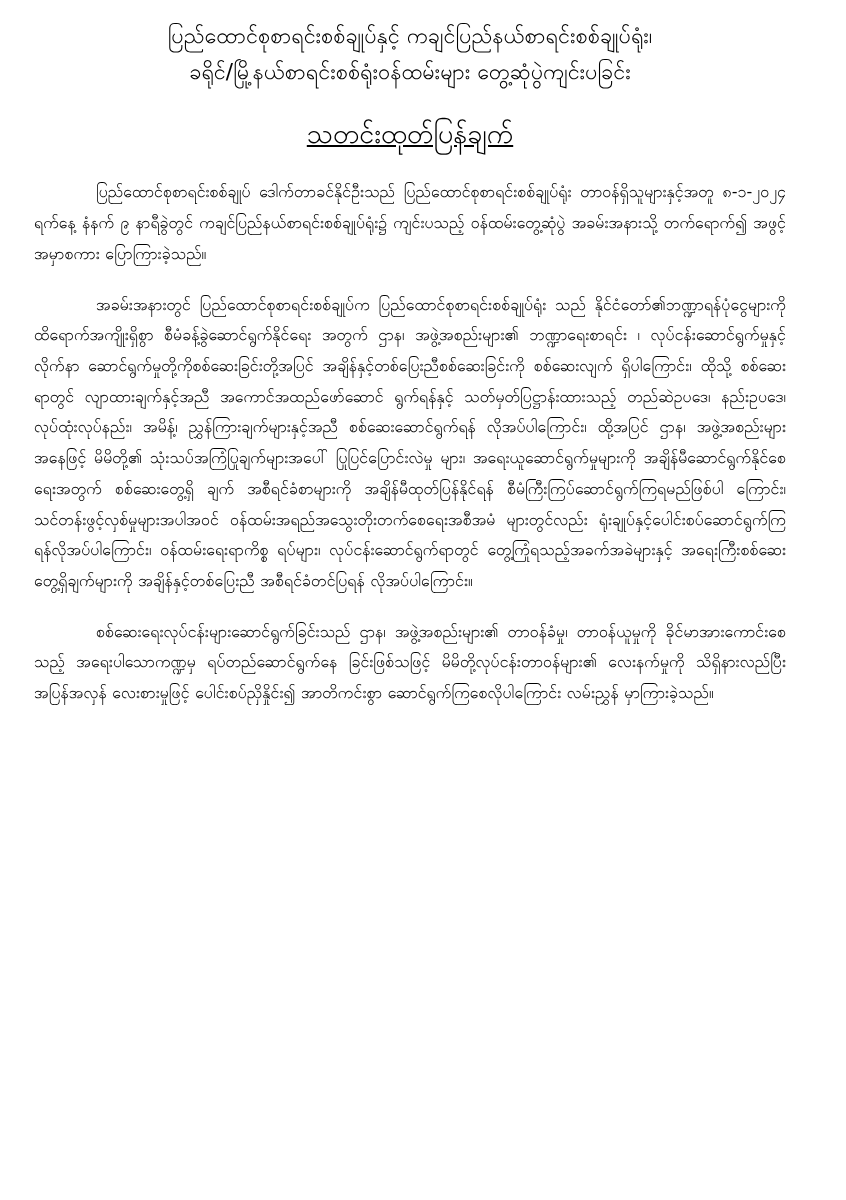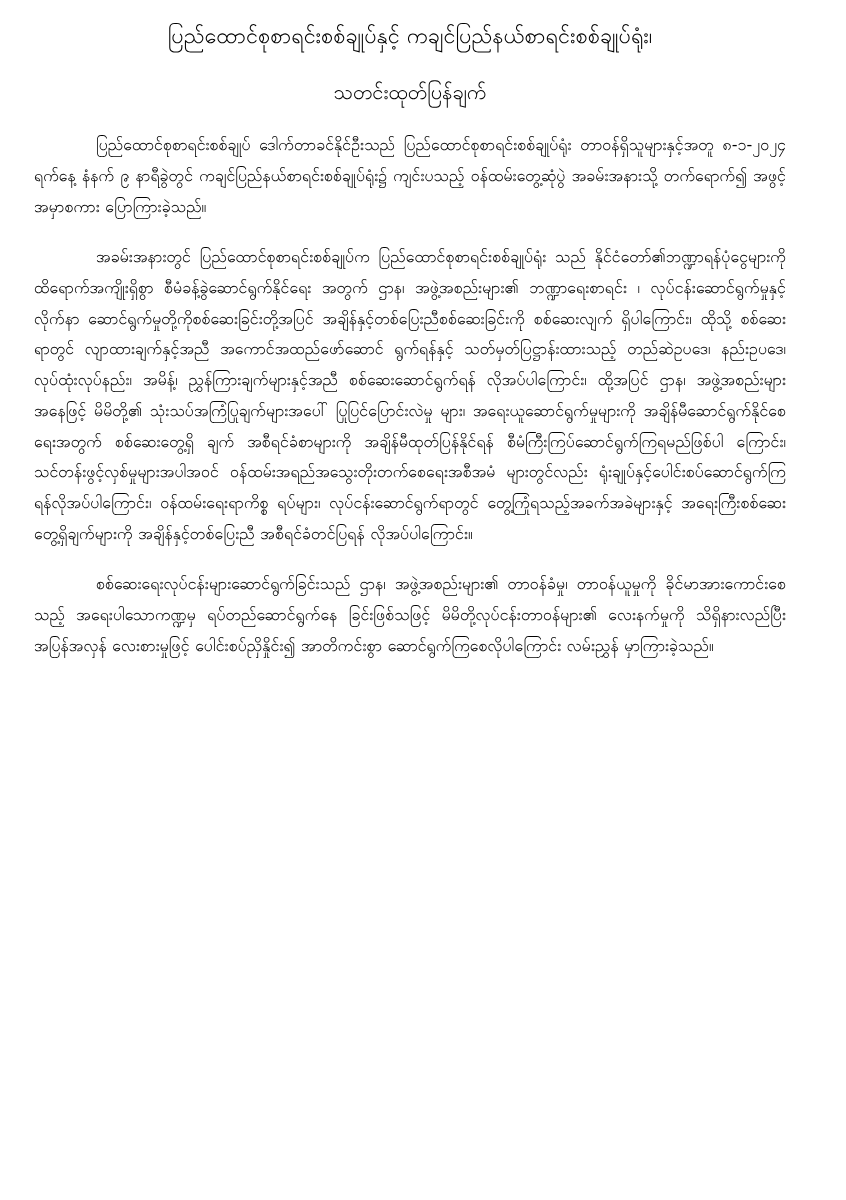--- a/index.html
+++ b/index.html
@@ -26,24 +26,25 @@
   }
   .title-line {
     font-size: 21.5px;
     line-height: 1.68;
     font-weight: 400;
     letter-spacing: 0.1px;
     text-align: center;
   }
   .subtitle {
     text-align: center;
-    font-size: 20px;
+    font-size: 27px;
     line-height: 1.6;
     margin-top: 22px;
     margin-bottom: 14px;
+    text-decoration: underline;
   }
   .body-block {
     margin-top: 22px;
   }
   .para {
     font-size: 16px;
     line-height: 1.92;
     text-align: justify;
     text-justify: inter-word;
     text-indent: 62px;
@@ -54,20 +55,21 @@
     margin-bottom: 16px;
   }
 </style>
 </head>
 <body>
 
 <div class="page">
 
   <div class="title-block">
     <div class="title-line">ပြည်ထောင်စုစာရင်းစစ်ချုပ်နှင့် ကချင်ပြည်နယ်စာရင်းစစ်ချုပ်ရုံး၊</div>
+    <div class="title-line">ခရိုင်/မြို့နယ်စာရင်းစစ်ရုံး၀န်ထမ်းများ တွေ့ဆုံပွဲကျင်းပခြင်း</div>
   </div>
 
   <div class="subtitle">သတင်းထုတ်ပြန်ချက်</div>
 
   <div class="body-block">
     <p class="para">ပြည်ထောင်စုစာရင်းစစ်ချုပ် ဒေါက်တာခင်နိုင်ဦးသည် ပြည်ထောင်စုစာရင်းစစ်ချုပ်ရုံး တာဝန်ရှိသူများနှင့်အတူ ၈-၁-၂၀၂၄ ရက်နေ့ နံနက် ၉ နာရီခွဲတွင် ကချင်ပြည်နယ်စာရင်းစစ်ချုပ်ရုံး၌ ကျင်းပသည့် ဝန်ထမ်းတွေ့ဆုံပွဲ အခမ်းအနားသို့ တက်ရောက်၍ အဖွင့်အမှာစကား ပြောကြားခဲ့သည်။</p>
     <p class="para">အခမ်းအနားတွင် ပြည်ထောင်စုစာရင်းစစ်ချုပ်က ပြည်ထောင်စုစာရင်းစစ်ချုပ်ရုံး သည် နိုင်ငံတော်၏ဘဏ္ဍာရန်ပုံငွေများကို ထိရောက်အကျိုးရှိစွာ စီမံခန့်ခွဲဆောင်ရွက်နိုင်ရေး အတွက် ဌာန၊ အဖွဲ့အစည်းများ၏ ဘဏ္ဍာရေးစာရင်း ၊ လုပ်ငန်းဆောင်ရွက်မှုနှင့်လိုက်နာ ဆောင်ရွက်မှုတို့ကိုစစ်ဆေးခြင်းတို့အပြင် အချိန်နှင့်တစ်ပြေးညီစစ်ဆေးခြင်းကို စစ်ဆေးလျက် ရှိပါကြောင်း၊ ထိုသို့ စစ်ဆေးရာတွင် လျာထားချက်နှင့်အညီ အကောင်အထည်ဖော်ဆောင် ရွက်ရန်နှင့် သတ်မှတ်ပြဋ္ဌာန်းထားသည့် တည်ဆဲဥပဒေ၊ နည်းဥပဒေ၊ လုပ်ထုံးလုပ်နည်း၊ အမိန့်၊ ညွှန်ကြားချက်များနှင့်အညီ စစ်ဆေးဆောင်ရွက်ရန် လိုအပ်ပါကြောင်း၊ ထို့အပြင် ဌာန၊ အဖွဲ့အစည်းများအနေဖြင့် မိမိတို့၏ သုံးသပ်အကြံပြုချက်များအပေါ် ပြုပြင်ပြောင်းလဲမှု များ၊ အရေးယူဆောင်ရွက်မှုများကို အချိန်မီဆောင်ရွက်နိုင်စေရေးအတွက် စစ်ဆေးတွေ့ရှိ ချက် အစီရင်ခံစာများကို အချိန်မီထုတ်ပြန်နိုင်ရန် စီမံကြီးကြပ်ဆောင်ရွက်ကြရမည်ဖြစ်ပါ ကြောင်း၊ သင်တန်းဖွင့်လှစ်မှုများအပါအဝင် ဝန်ထမ်းအရည်အသွေးတိုးတက်စေရေးအစီအမံ များတွင်လည်း ရုံးချုပ်နှင့်ပေါင်းစပ်ဆောင်ရွက်ကြရန်လိုအပ်ပါကြောင်း၊ ဝန်ထမ်းရေးရာကိစ္စ ရပ်များ၊ လုပ်ငန်းဆောင်ရွက်ရာတွင် တွေ့ကြုံရသည့်အခက်အခဲများနှင့် အရေးကြီးစစ်ဆေး တွေ့ရှိချက်များကို အချိန်နှင့်တစ်ပြေးညီ အစီရင်ခံတင်ပြရန် လိုအပ်ပါကြောင်း။</p>
     <p class="para">စစ်ဆေးရေးလုပ်ငန်းများဆောင်ရွက်ခြင်းသည် ဌာန၊ အဖွဲ့အစည်းများ၏ တာဝန်ခံမှု၊ တာဝန်ယူမှုကို ခိုင်မာအားကောင်းစေသည့် အရေးပါသောကဏ္ဍမှ ရပ်တည်ဆောင်ရွက်နေ ခြင်းဖြစ်သဖြင့် မိမိတို့လုပ်ငန်းတာဝန်များ၏ လေးနက်မှုကို သိရှိနားလည်ပြီး အပြန်အလှန် လေးစားမှုဖြင့် ပေါင်းစပ်ညှိနှိုင်း၍ အာတိကင်းစွာ ဆောင်ရွက်ကြစေလိုပါကြောင်း လမ်းညွှန် မှာကြားခဲ့သည်။</p>
   </div>
 

